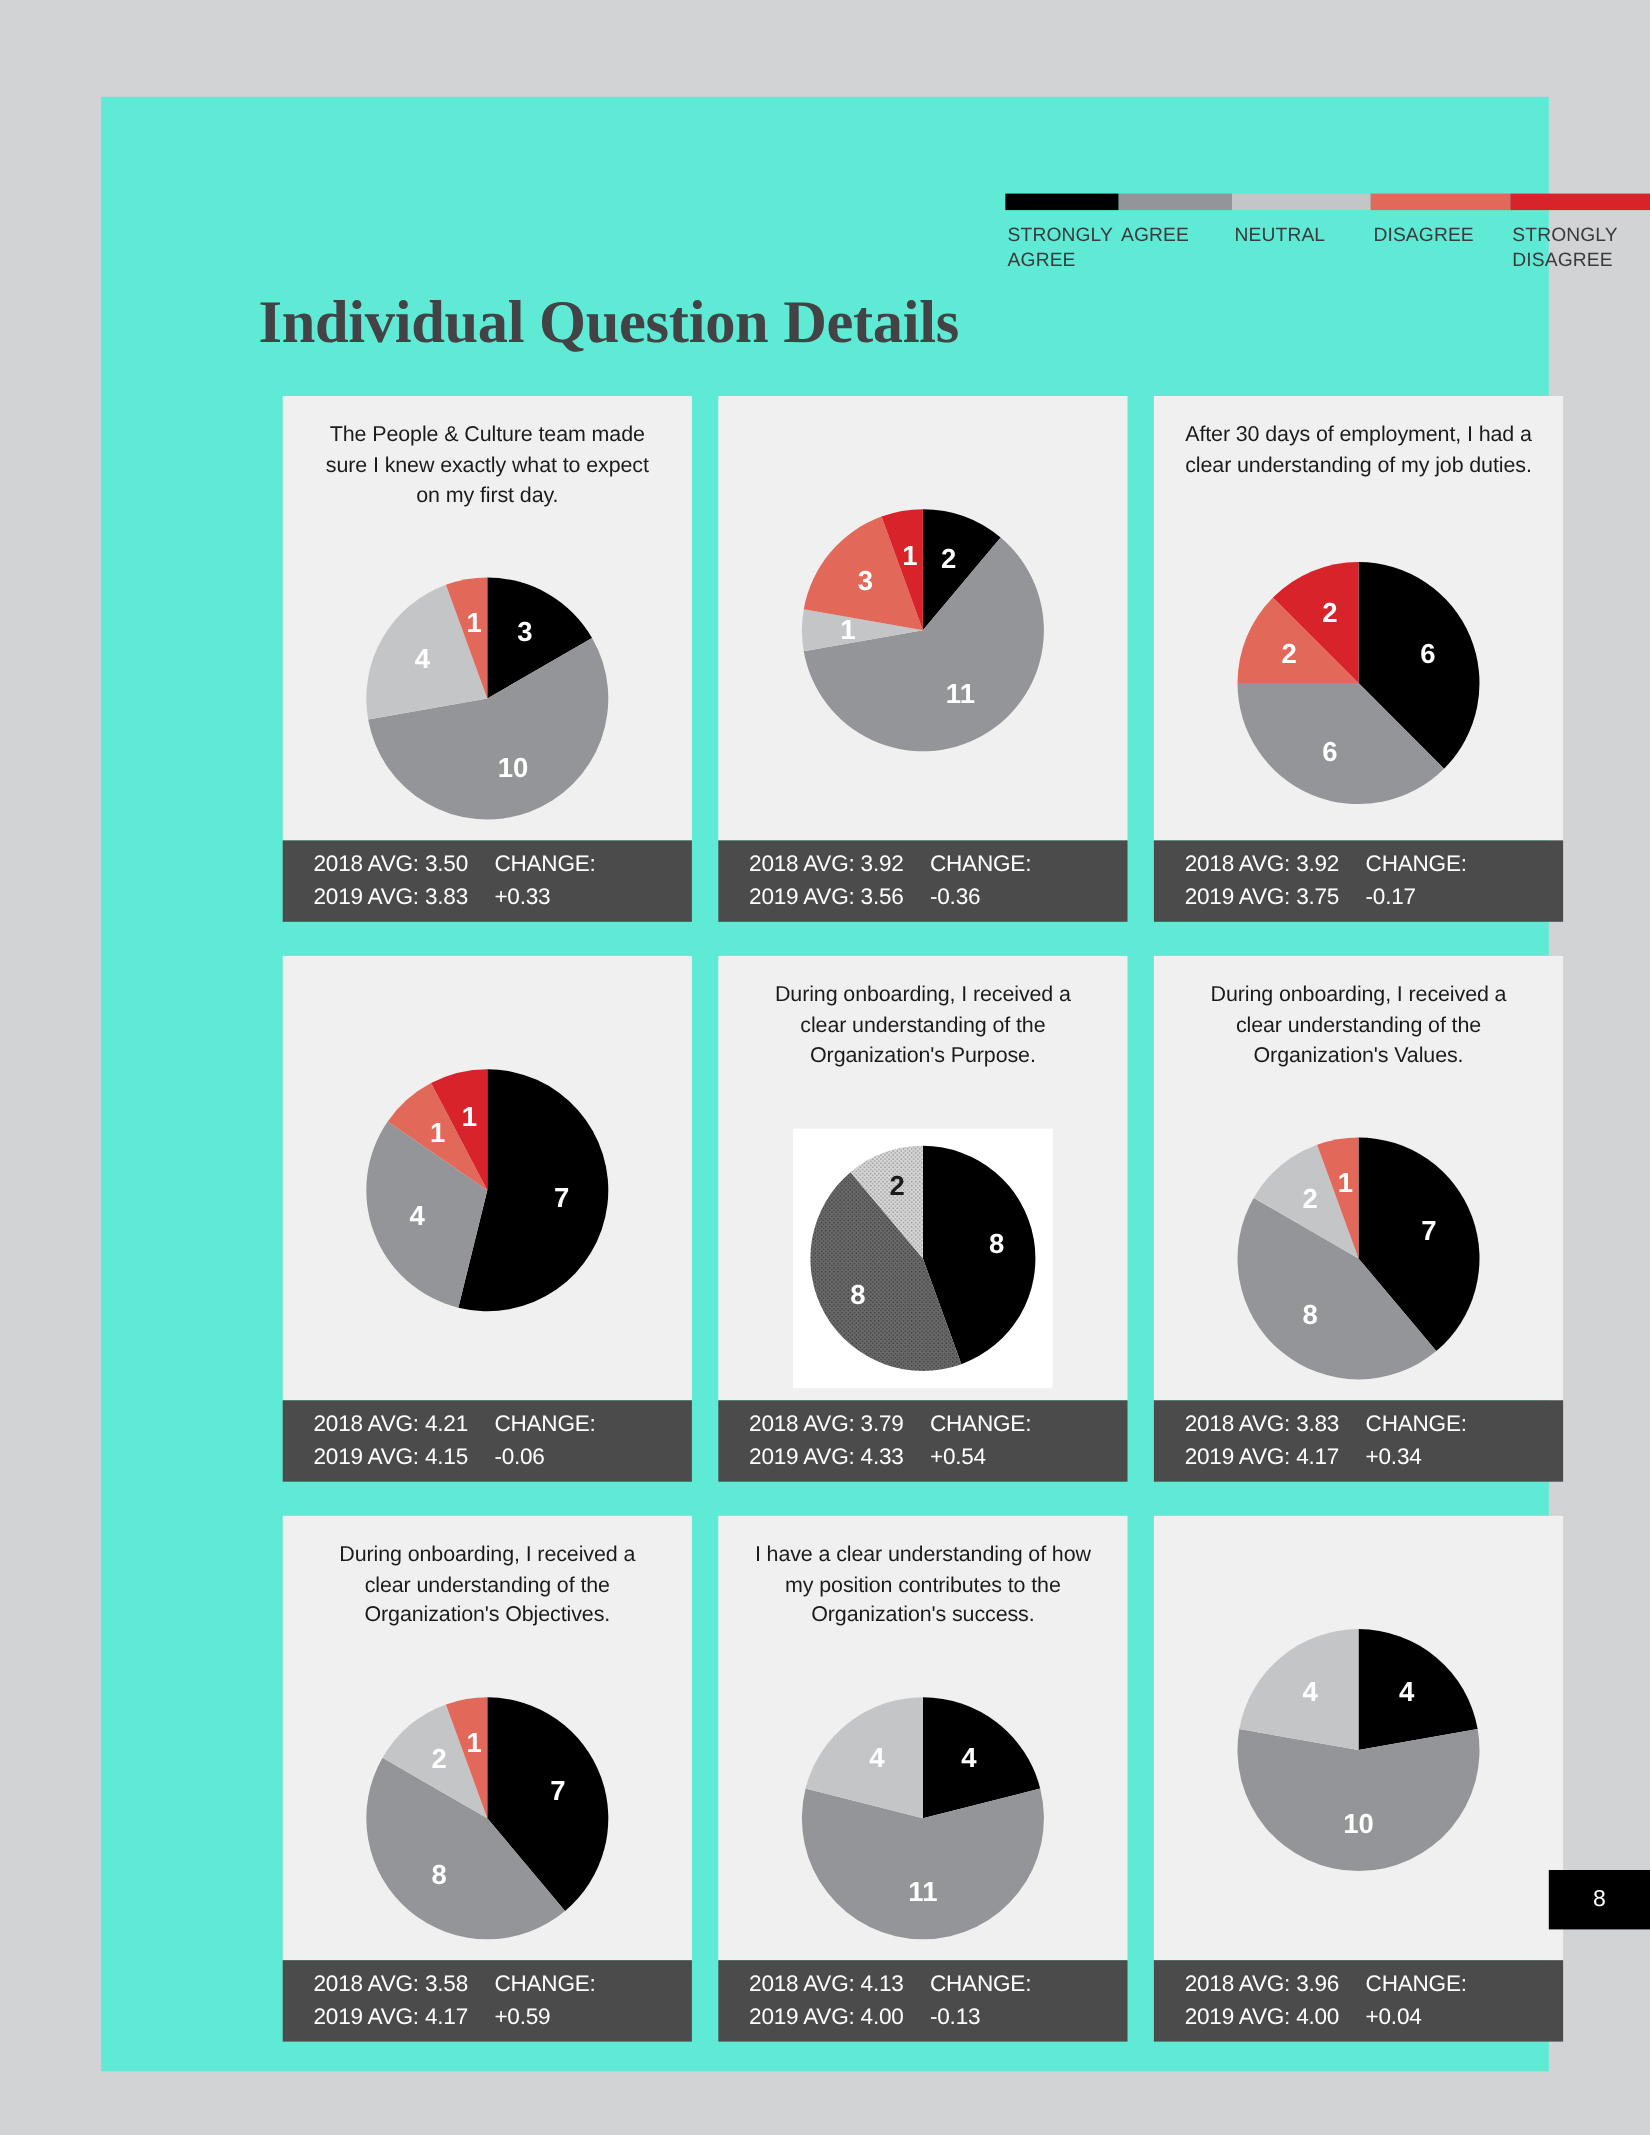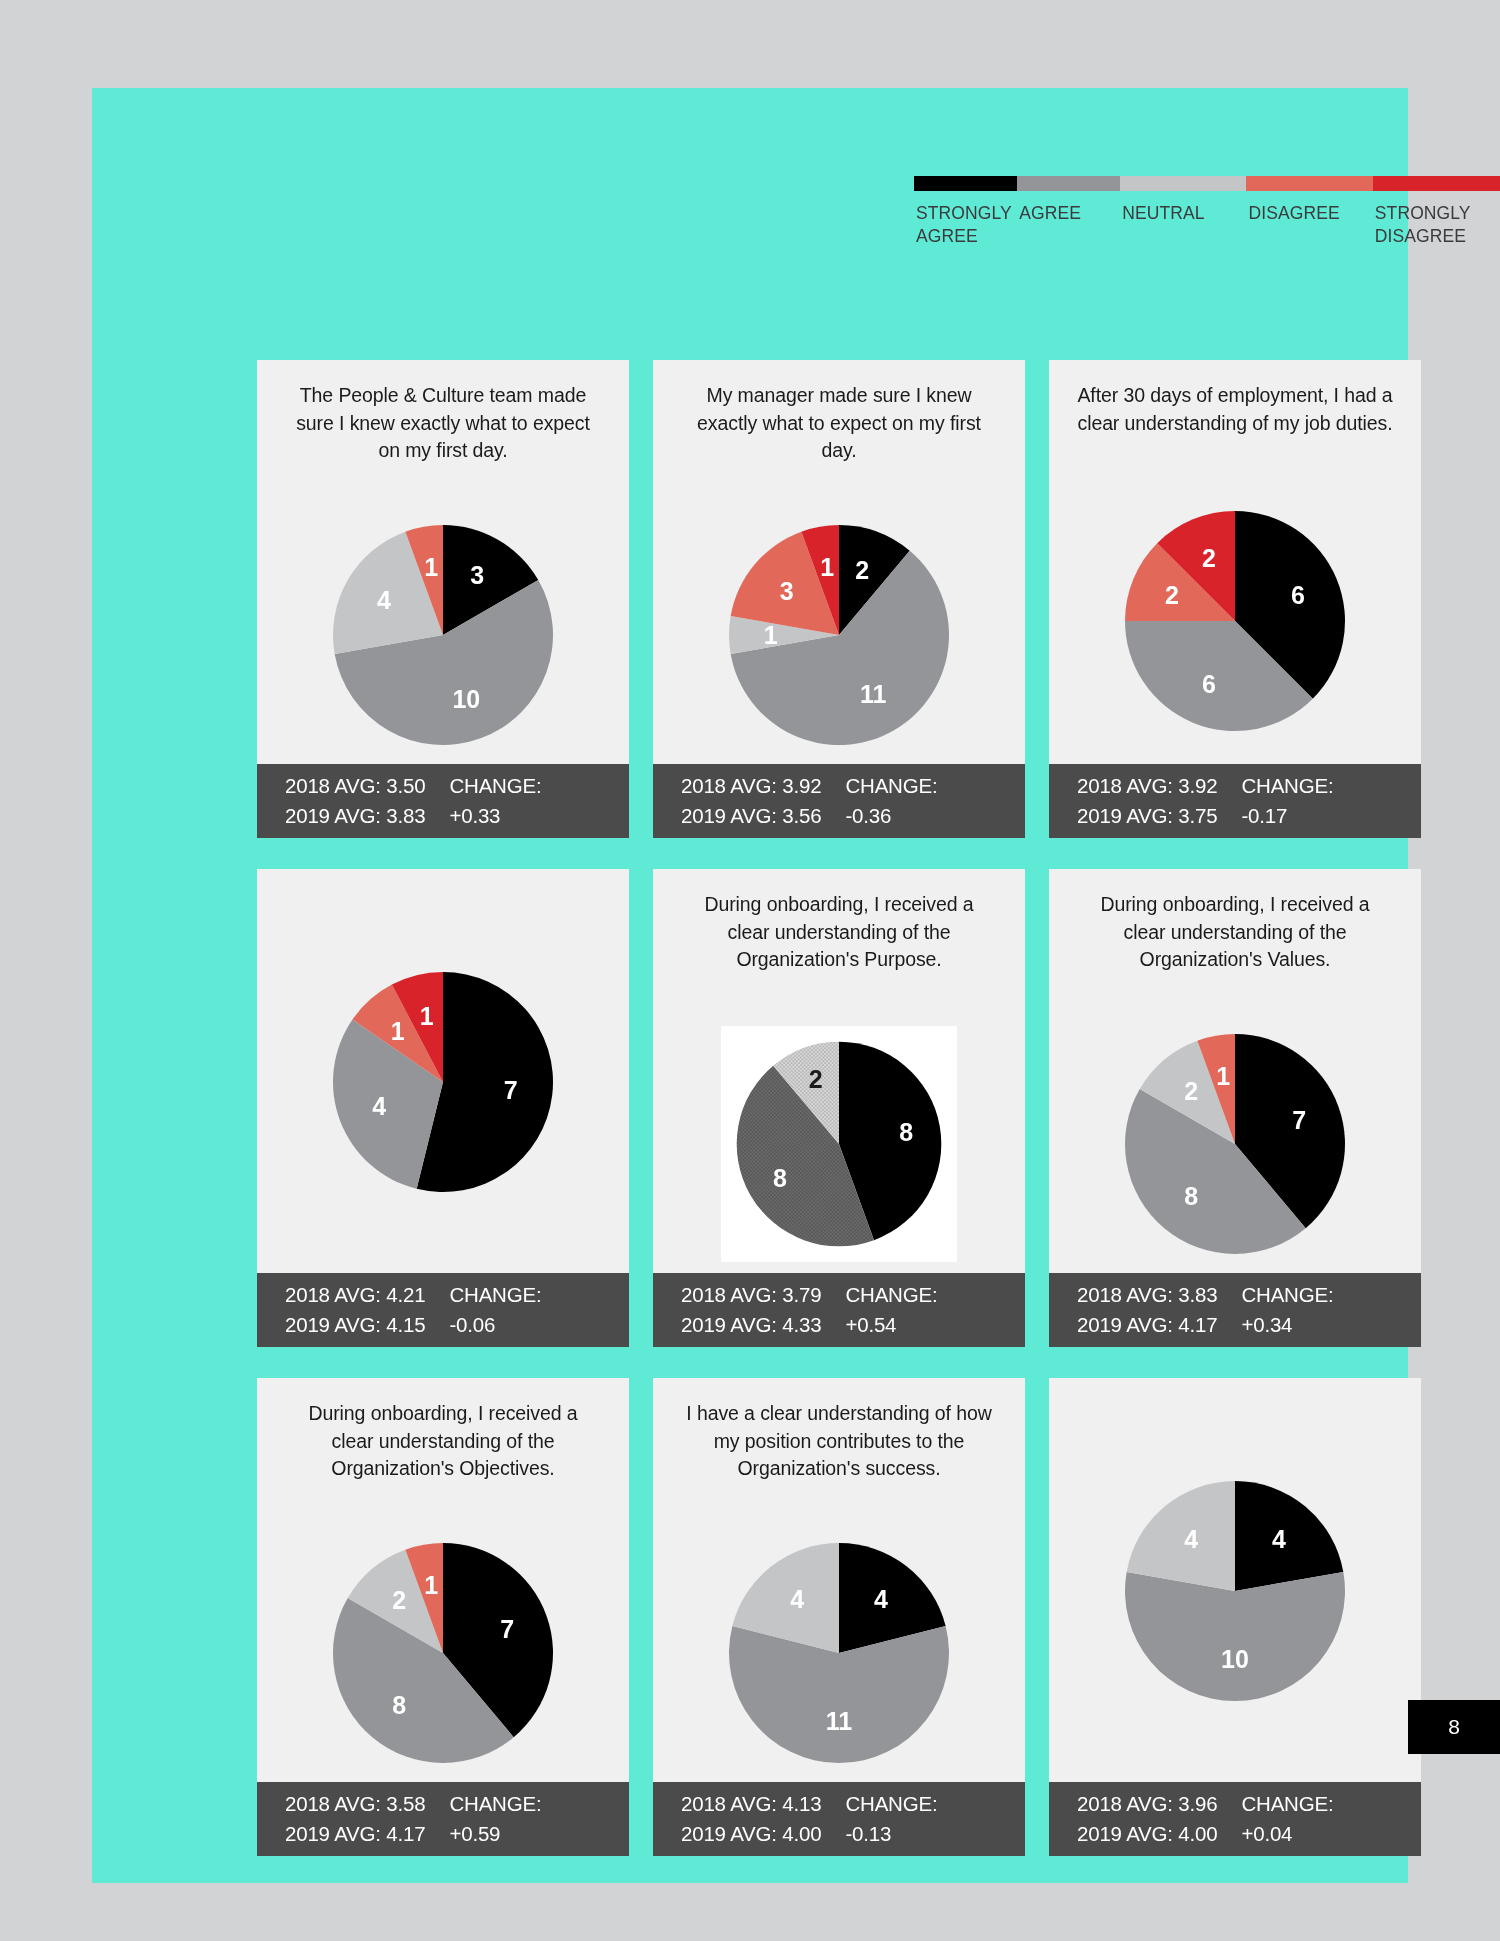--- a/index.html
+++ b/index.html
@@ -196,20 +196,21 @@
         <div class="legend-label" style="width: 21.5%;">
           <div>DISAGREE</div>
         </div>
         <div class="legend-label" style="width: 22%;">
           <div>STRONGLY</div>
           <div>DISAGREE</div>
         </div>
       </div>
   </div>
 
+  <div class="page-title">Individual Question Details</div>
 
   <div class="grid" id="card-grid">
       <div class="card">
         <div class="card-body">
           <div class="card-question">The People &amp; Culture team made sure I knew exactly what to expect on my first day.</div>
           <div class="chart-wrap">
             <div class="pie-holder">
               <svg class="pie-svg" viewBox="0 0 236 236">
                 <path d="M 118 118 L 118 8 A 110 110 0 0 1 213.26279441628827 63.00000000000001 Z" fill="#000000"></path>
                 <path d="M 118 118 L 213.26279441628827 63.00000000000001 A 110 110 0 1 1 9.671147168657114 137.10129954336233 Z" fill="#939598"></path>
@@ -229,21 +230,20 @@
             <div>2019 AVG: 3.83</div>
           </div>
           <div class="change-block">
             <div>CHANGE:</div>
             <div>+0.33</div>
           </div>
         </div>
       </div>
       <div class="card">
         <div class="card-body">
-          <div class="card-question">My manager made sure I knew exactly what to expect on my first day.</div>
           <div class="chart-wrap">
             <div class="pie-holder">
               <svg class="pie-svg" viewBox="0 0 236 236">
                 <path d="M 118 118 L 118 8 A 110 110 0 0 1 188.70663706551932 33.73511125691242 Z" fill="#000000"></path>
                 <path d="M 118 118 L 188.70663706551932 33.73511125691242 A 110 110 0 1 1 9.671147168657114 137.10129954336233 Z" fill="#939598"></path>
                 <path d="M 118 118 L 9.671147168657114 137.10129954336233 A 110 110 0 0 1 9.671147168657114 98.89870045663764 Z" fill="#c4c5c7"></path>
                 <path d="M 118 118 L 9.671147168657114 98.89870045663764 A 110 110 0 0 1 80.37778423417637 14.633811713550102 Z" fill="#e2685a"></path>
                 <path d="M 118 118 L 80.37778423417637 14.633811713550102 A 110 110 0 0 1 117.99999999999999 8 Z" fill="#d8232a"></path>
               </svg>
               <div class="slice-label" style="left: 141.326px; top: 53.913px;">2</div>

